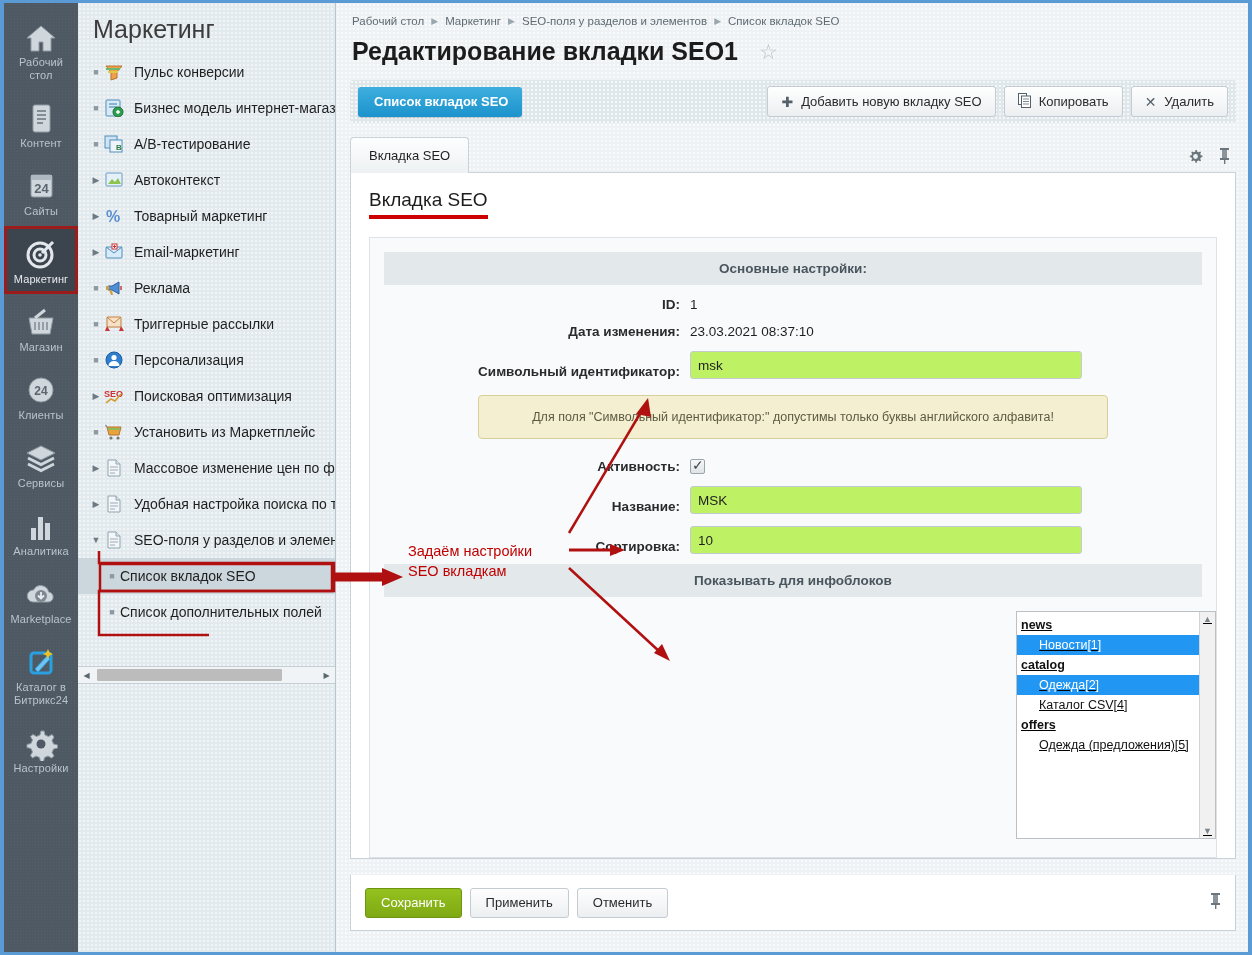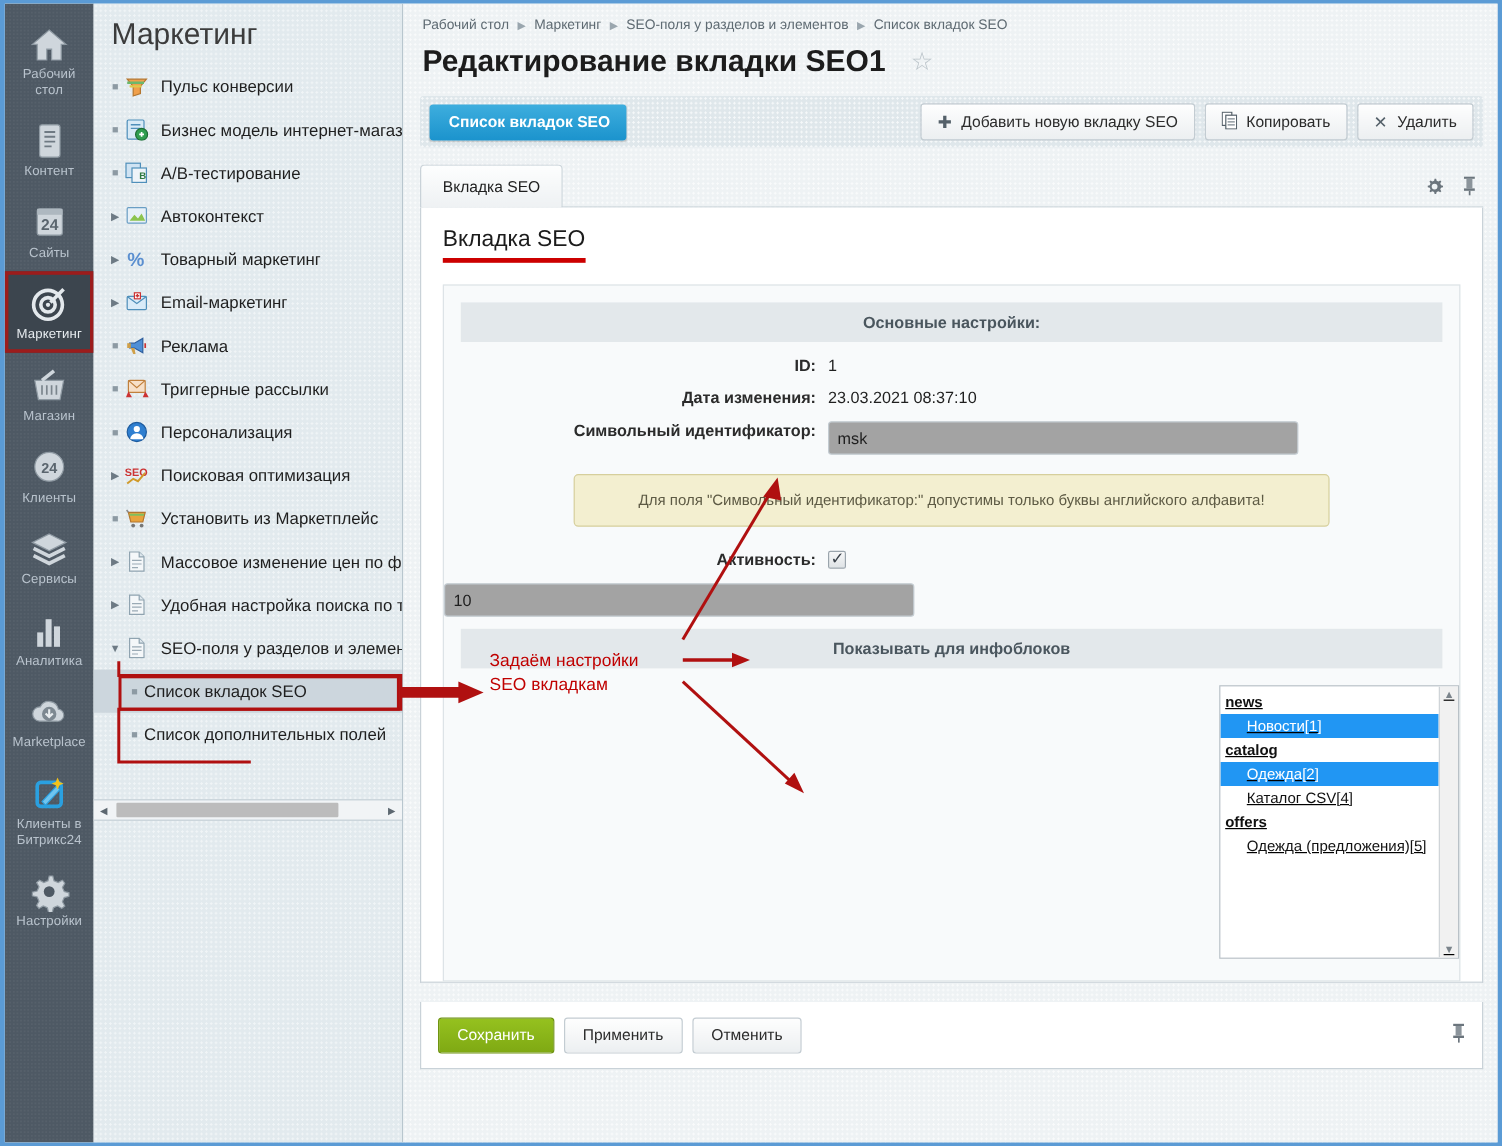--- a/index.html
+++ b/index.html
@@ -287,40 +287,40 @@
     font-size: 13.5px;
     font-weight: bold;
     color: #4a565e;
     padding: 9px 0;
     margin: 14px 14px 0 14px;
   }
   .band.second { margin-top: 10px; }
 
   .frow {
     display: flex;
-    align-items: flex-start;
+    align-items: flex-end;
     margin-top: 12px;
     padding-right: 22px;
   }
   .flabel {
     width: 320px;
     text-align: right;
     font-size: 13.5px;
     font-weight: bold;
     color: #2b2b2b;
     padding-right: 10px;
     flex: 0 0 320px;
   }
   .fvalue { font-size: 13.5px; color: #1f1f1f; }
   .finput {
     width: 392px;
     height: 28px;
     border: 1px solid #c3cbd1;
     border-radius: 3px;
-    background: #a3a3a3;
+    background: #bef264;
     font-size: 13.5px;
     color: #1f1f1f;
     padding: 0 7px;
     font-family: inherit;
     outline: none;
   }
   .fcheck {
     width: 15px; height: 15px;
     border: 1px solid #9aa4ac;
     background: linear-gradient(#f6f7f8, #dfe3e6);
@@ -563,21 +563,21 @@
     </div>
 
     <div class="rail-item">
       <span class="glyph">
         <svg class="rail-svg" viewBox="0 0 36 34">
             <rect x="8" y="7" width="20" height="20" rx="3" fill="none" stroke="#2aa0e0" stroke-width="3"></rect>
             <path d="M12 23 L24 10 l3 3 L15 26 Z" fill="#6fc4ef" stroke="#2aa0e0"></path>
             <path d="M25 3 l1.6 3.6 L30 8 l-3.4 1.4 L25 13 l-1.6-3.6 L20 8 l3.4-1.4 Z" fill="#f2c21a"></path>
           </svg>
       </span>
-      <span class="rlabel">Клиенты в Битрикс24</span>
+      <span class="rlabel">Каталог в Битрикс24</span>
     </div>
 
     <div class="rail-item">
       <span class="glyph">
         <svg class="rail-svg" viewBox="0 0 36 34">
             <g fill="#cfd6dc" stroke="#8f9aa3">
               <path d="M18 4 l3 0 l1 4 l3.5 1.5 l3.5-2 l2 2.5 l-2 3.5 l1.5 3.5 l4 1 l0 3 l-4 1 l-1.5 3.5 l2 3.5 l-2.5 2 l-3.5-2 l-3.5 1.5 l-1 4 l-3 0 l-1-4 l-3.5-1.5 l-3.5 2 l-2-2.5 l2-3.5 l-1.5-3.5 l-4-1 l0-3 l4-1 l1.5-3.5 l-2-3.5 l2.5-2 l3.5 2 l3.5-1.5 Z"></path>
             </g>
             <circle cx="18" cy="17" r="4.5" fill="#4e5964"></circle>
           </svg>
@@ -853,22 +853,27 @@
           <input class="finput" value="msk" style="">
         </div>
 
         <div class="warn">Для поля "Символьный идентификатор:" допустимы только буквы английского алфавита!</div>
 
         <div class="frow" style="margin-top:20px;">
           <span class="flabel">Активность:</span>
           <span class="fcheck"></span>
         </div>
 
-
         <div class="frow">
+          <span class="flabel">Название:</span>
+          <input class="finput" value="MSK" style="">
+        </div>
+
+        <div class="frow">
+          <span class="flabel">Сортировка:</span>
           <input class="finput" value="10" style="">
         </div>
 
         <div class="band second">Показывать для инфоблоков</div>
 
         <div class="listbox-wrap">
           <div class="listbox">
             <div class="lb-items">
               <div class="lb-item group">news</div>
               <div class="lb-item child sel">Новости[1]</div>

